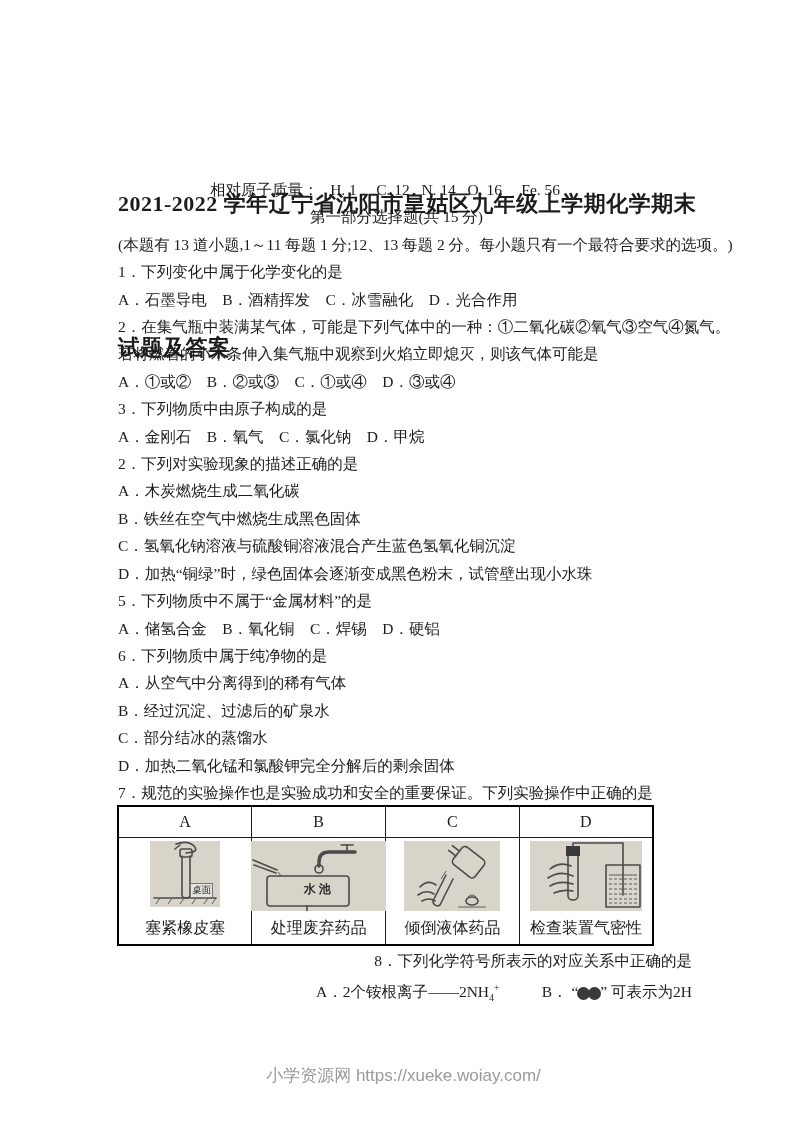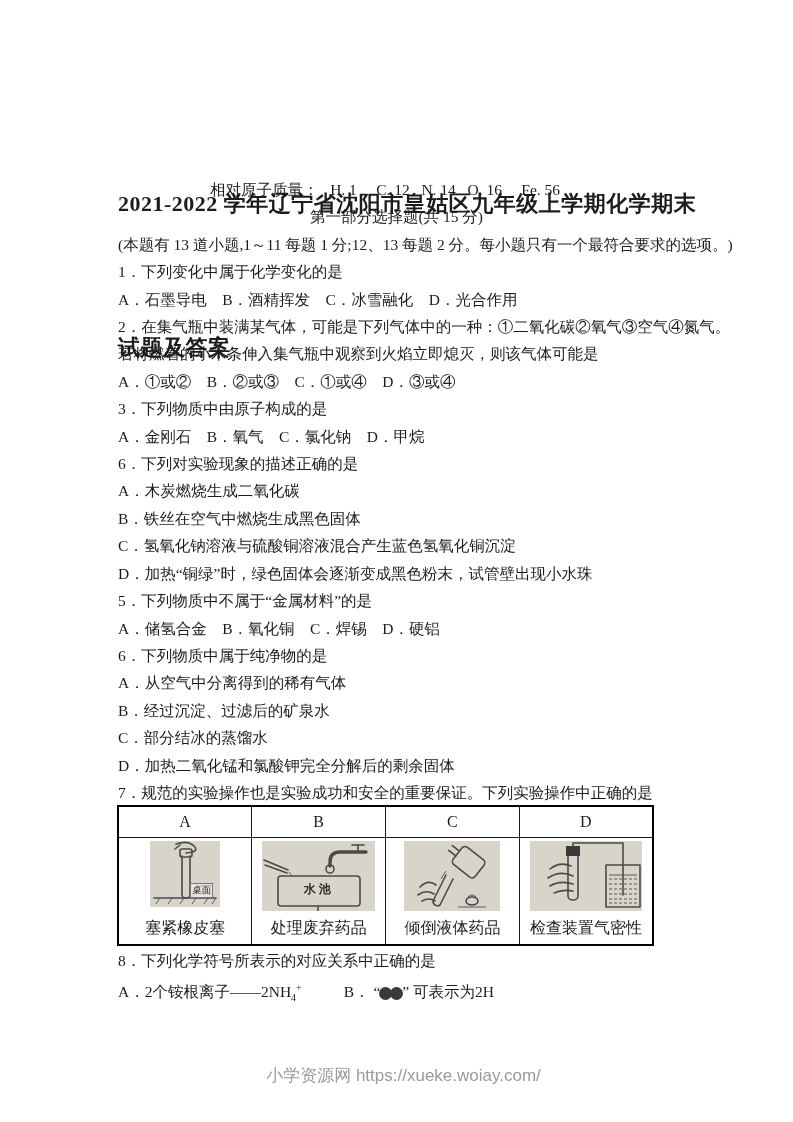--- a/index.html
+++ b/index.html
@@ -21,21 +21,21 @@
   .hdr-row td{height:30px;font-size:16px;}
   .content-row td{height:106px;vertical-align:top;margin-left:18px;}
   .cell-inner{display:flex;flex-direction:column;align-items:center;justify-content:space-between;
               height:104px;padding:3px 0 1px 0;box-sizing:border-box;}
   .img-box{position:relative;background:#d8d4ca;}
   .img-box svg{display:block;}
   .caption{font-size:16px;line-height:26px;white-space:nowrap;}
   .lbl{position:absolute;color:#2a2a2a;}
   .lbl-desk{left:40px;top:42px;font-size:9.5px;border:1px solid #777;padding:0 1px;background:rgba(255,255,255,.35);}
   .lbl-sink{left:0;right:0;top:40px;text-align:center;font-size:12px;font-weight:bold;letter-spacing:3px;}
-  .q8-block{position:absolute;left:118px;top:947px;width:560px;font-size:15.5px;line-height:27.4px;}
+  .q8-block{position:absolute;left:132px;top:947px;width:560px;font-size:15.5px;line-height:27.4px;text-align:right;}
   .q8-block sub{font-size:10px;}
   .q8-block sup{font-size:10px;}
   .opt-gap{display:inline-block;width:42px;}
   .atom{display:inline-block;width:13px;height:13px;border-radius:50%;background:#3a3a3a;
         vertical-align:-2px;margin:0 -1px;}
   .footer{position:absolute;left:0;top:1064px;width:793px;text-align:center;color:#9a9a9a;
           font-size:17px;font-family:"Liberation Sans","DejaVu Sans",sans-serif;padding-left:7px;}
   .sk{stroke:#4a4a4a;stroke-width:1.6;fill:none;stroke-linecap:round;stroke-linejoin:round;}
   .sk-thick{stroke:#4a4a4a;stroke-width:3.4;fill:none;stroke-linecap:round;}
   .sk-thin{stroke:#5a5a5a;stroke-width:1;fill:none;}
@@ -54,21 +54,21 @@
     <p class="line indent">相对原子质量：   H. 1     C. 12   N. 14   O. 16     Fe. 56</p>
     <p class="line center">第一部分选择题(共 15 分)</p>
     <p class="line">(本题有 13 道小题,1～11 每题 1 分;12、13 每题 2 分。每小题只有一个最符合要求的选项。)</p>
     <p class="line">1．下列变化中属于化学变化的是</p>
     <p class="line">A．石墨导电    B．酒精挥发    C．冰雪融化    D．光合作用</p>
     <p class="line">2．在集气瓶中装满某气体，可能是下列气体中的一种：①二氧化碳②氧气③空气④氮气。</p>
     <p class="line">若将燃着的小木条伸入集气瓶中观察到火焰立即熄灭，则该气体可能是</p>
     <p class="line">A．①或②    B．②或③    C．①或④    D．③或④</p>
     <p class="line">3．下列物质中由原子构成的是</p>
     <p class="line">A．金刚石    B．氧气    C．氯化钠    D．甲烷</p>
-    <p class="line">6．下列对实验现象的描述正确的是</p>
+    <p class="line">2．下列对实验现象的描述正确的是</p>
     <p class="line">A．木炭燃烧生成二氧化碳</p>
     <p class="line">B．铁丝在空气中燃烧生成黑色固体</p>
     <p class="line">C．氢氧化钠溶液与硫酸铜溶液混合产生蓝色氢氧化铜沉淀</p>
     <p class="line">D．加热“铜绿”时，绿色固体会逐渐变成黑色粉末，试管壁出现小水珠</p>
     <p class="line">5．下列物质中不属于“金属材料”的是</p>
     <p class="line">A．储氢合金    B．氧化铜    C．焊锡    D．硬铝</p>
     <p class="line">6．下列物质中属于纯净物的是</p>
     <p class="line">A．从空气中分离得到的稀有气体</p>
     <p class="line">B．经过沉淀、过滤后的矿泉水</p>
     <p class="line">C．部分结冰的蒸馏水</p>
@@ -97,21 +97,21 @@
               <path class="sk" d="M26,3 q12,-4 18,2 q4,4 -1,6 l-7,1 M30,4 l-5,4"></path>
             </svg>
             <span class="lbl lbl-desk">桌面</span>
           </div>
           <div class="caption">塞紧橡皮塞</div>
         </div>
       </td>
 
       <td>
         <div class="cell-inner">
-          <div class="img-box" style="width:113px;height:70px;">
+          <div class="img-box" style="width:135px;height:70px;">
             <svg width="112" height="70" viewBox="0 0 112 70">
               <path class="sk-thick" d="M104,11 h-26 q-10,0 -10,10 v4"></path>
               <line class="sk" x1="96" y1="4" x2="96" y2="9"></line>
               <line class="sk" x1="90" y1="4" x2="102" y2="4"></line>
               <circle class="sk" cx="68" cy="28" r="4"></circle>
               <rect class="sk" x="16" y="35" width="82" height="30" rx="3"></rect>
               <line class="sk" x1="56" y1="65" x2="56" y2="70"></line>
               <path class="sk" d="M2,19 l24,10 M3,24 l22,8"></path>
               <line class="sk-thin" x1="27" y1="31" x2="31" y2="36"></line>
             </svg>

